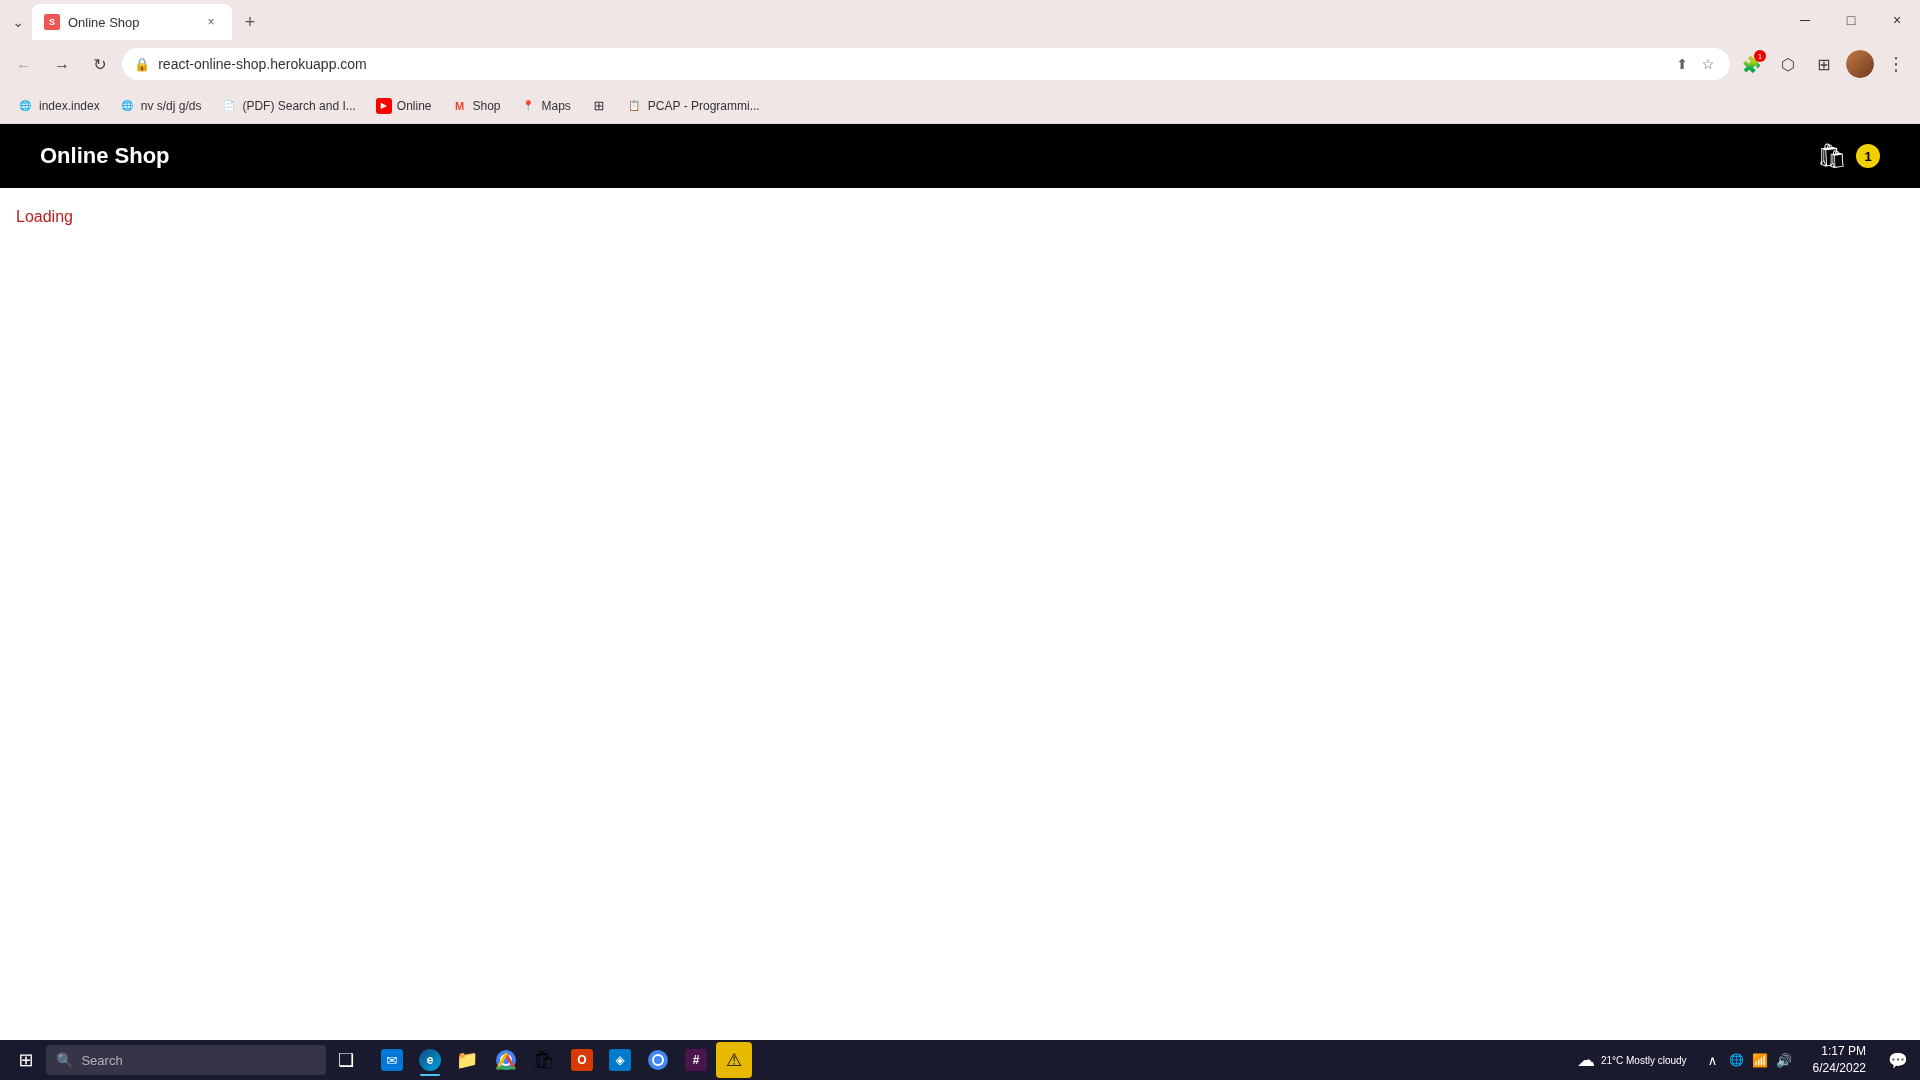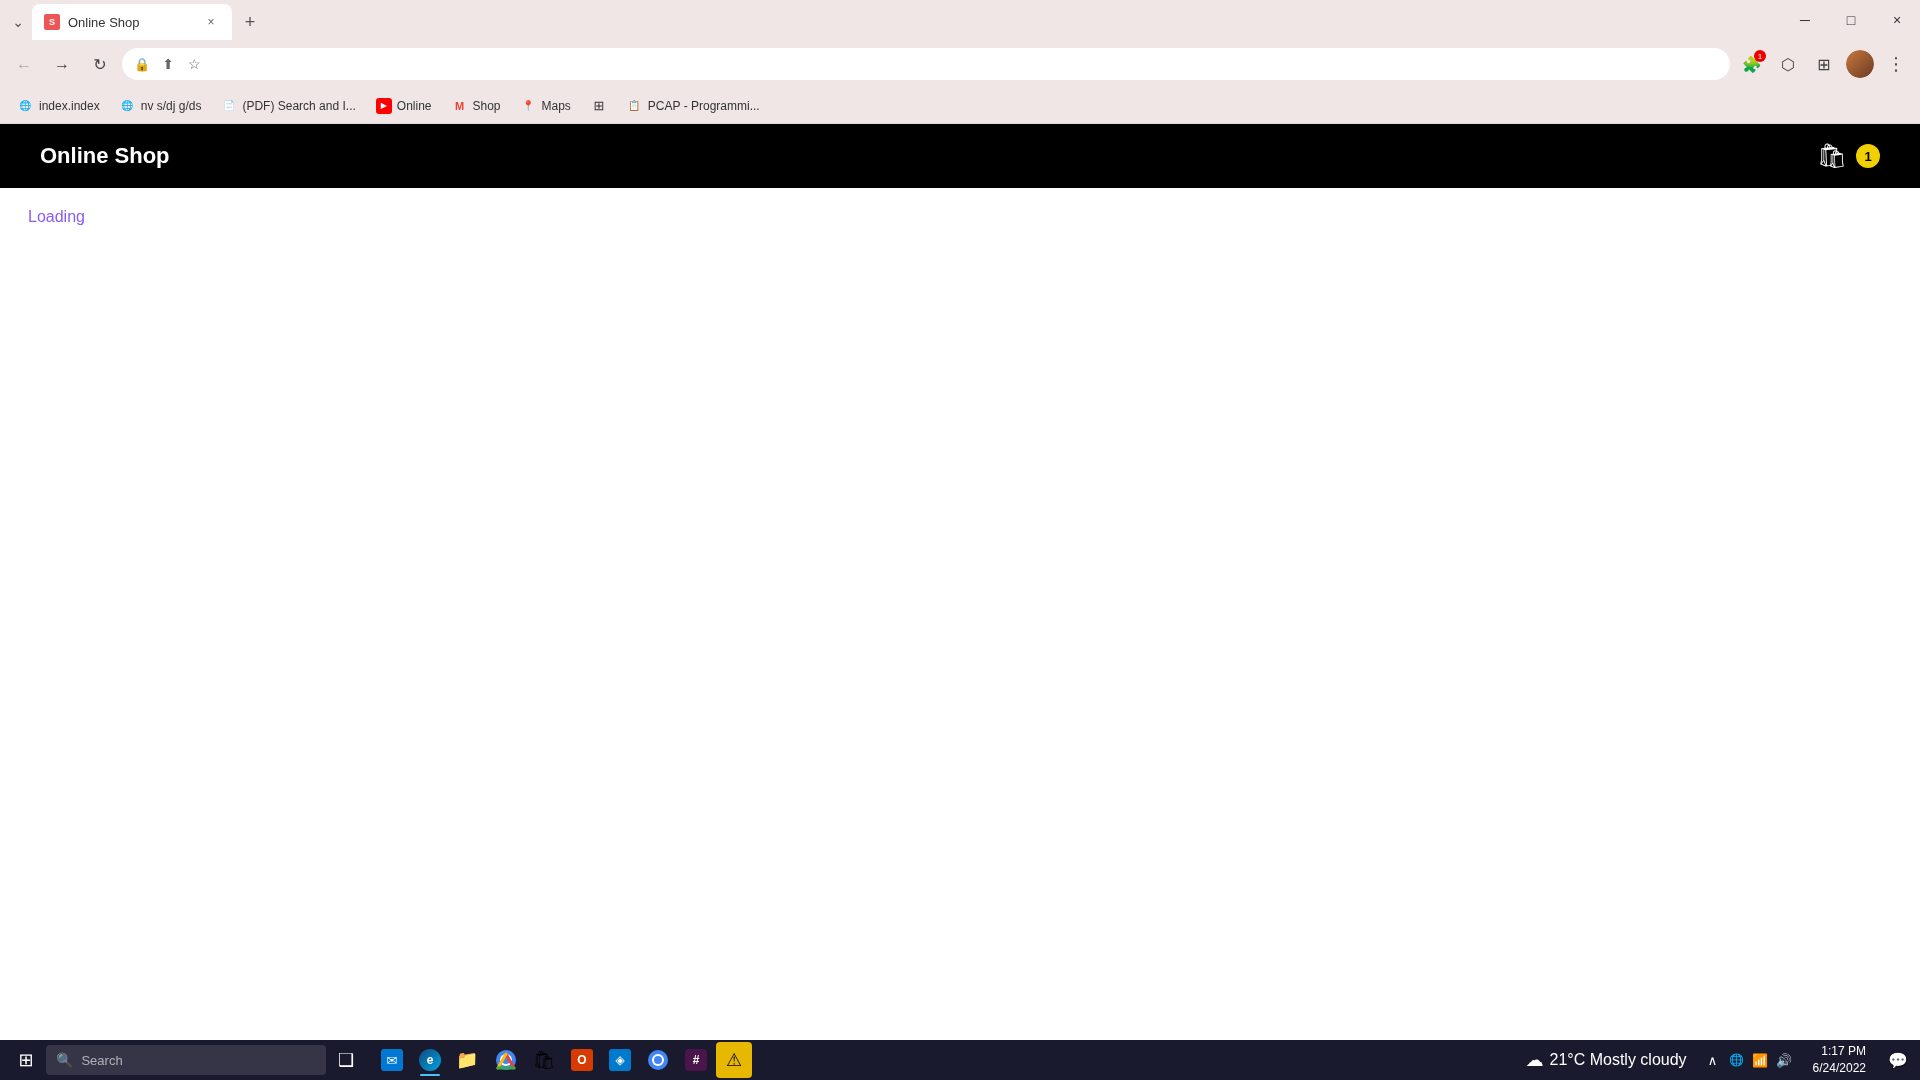--- a/index.html
+++ b/index.html
@@ -264,23 +264,23 @@
       color: #000;
       font-size: 13px;
       font-weight: bold;
       display: flex;
       align-items: center;
       justify-content: center;
     }
 
     
     .loading-area {
-      padding: 20px 28px;
+      padding: 20px 16px;
       font-size: 16px;
-      color: #8b5cf6;
+      color: #b91c1c;
     }
 
     
     .status-bar {
       position: fixed;
       bottom: 40px;
       left: 0;
       width: 484px;
       height: 24px;
       background: #f0e6e6;
@@ -390,21 +390,21 @@
     .weather-area {
       display: flex;
       align-items: center;
       gap: 6px;
       padding: 0 8px;
     }
     .weather-icon {
       font-size: 18px;
     }
     .weather-text {
-      font-size: 16px;
+      font-size: 10px;
       color: #fff;
     }
     .clock-area {
       text-align: right;
       padding: 0 10px;
       font-size: 12px;
       color: #fff;
       line-height: 1.4;
     }
     .notif-icon {
@@ -459,20 +459,21 @@
       <div class="win-btn close">×</div>
     </div>
   </div>
 
   <div class="address-bar-row">
     <div class="nav-btn disabled">←</div>
     <div class="nav-btn">→</div>
     <div class="nav-btn">↻</div>
     <div class="address-bar">
       <span class="address-lock">🔒</span>
+      <span class="address-text">react-online-shop.herokuapp.com</span>
       <div class="address-icons">
         <div class="addr-icon">⬆</div>
         <div class="addr-icon">☆</div>
       </div>
     </div>
     <div class="toolbar-icons">
 
       <div class="toolbar-icon-btn">
         🧩
         <div class="badge">1</div>

